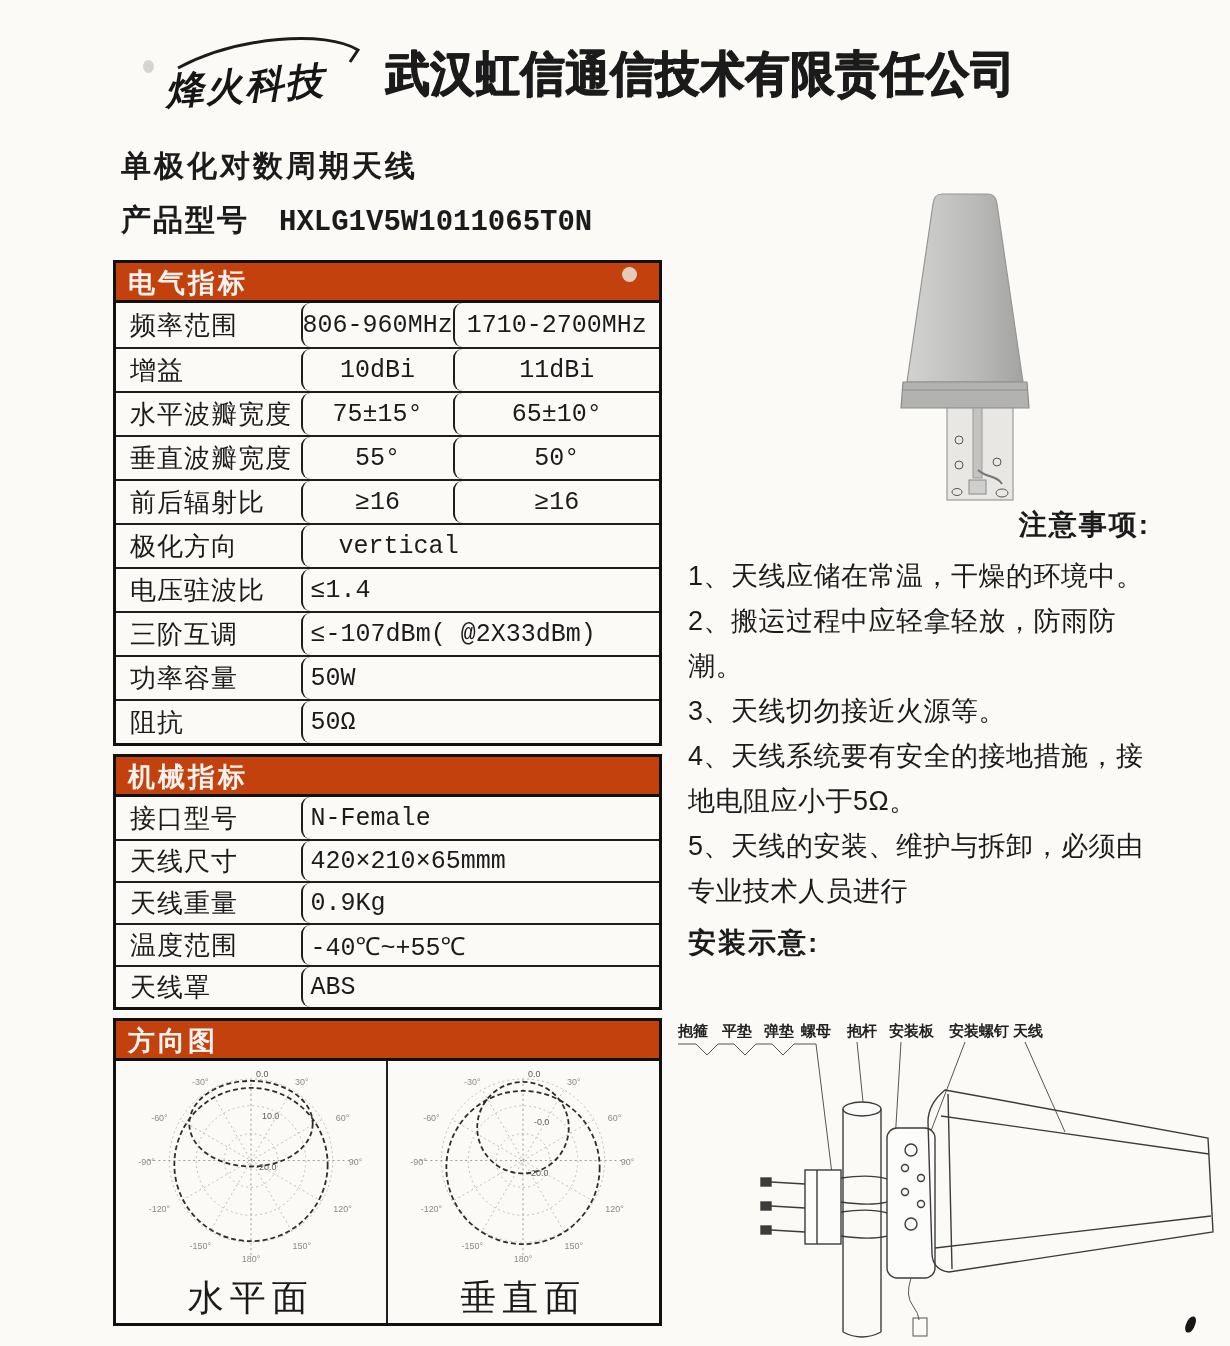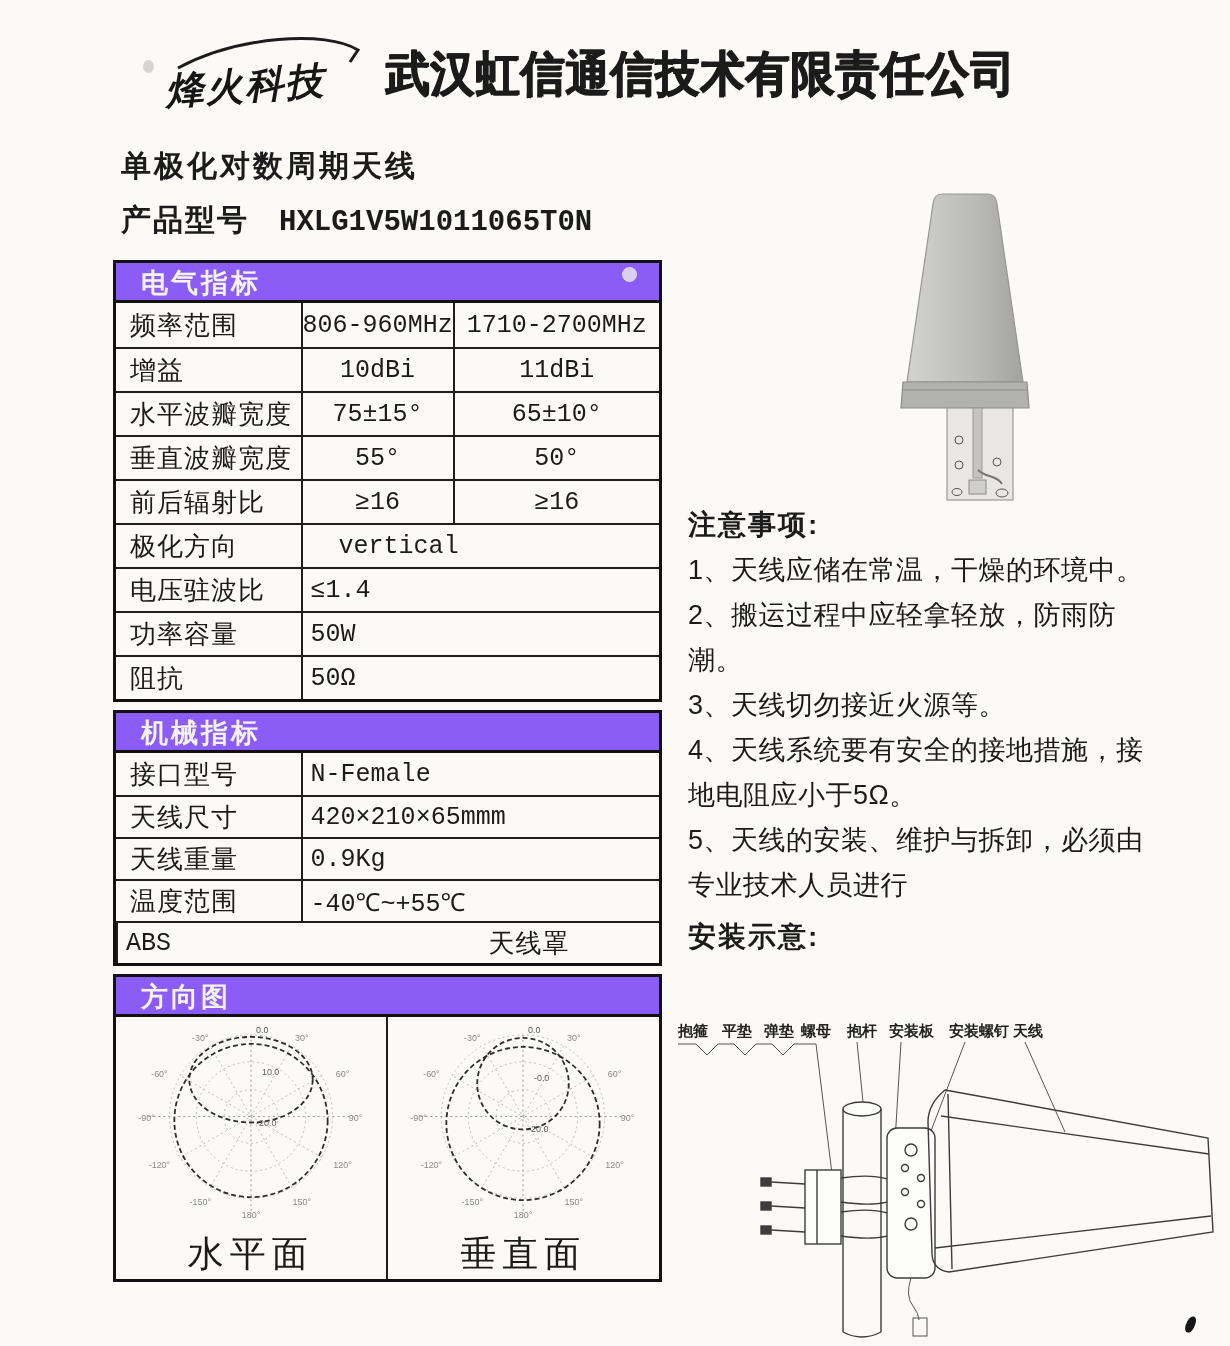--- a/index.html
+++ b/index.html
@@ -11,44 +11,44 @@
   .company { font-size:44px; font-weight:900; letter-spacing:1px; transform:scaleY(1.1); transform-origin:bottom;
              padding-bottom:14px; text-shadow:1.4px 0 0 currentColor, 0 1px 0 currentColor; white-space:nowrap; }
 
   
   .title-product { position:absolute; left:121px; top:146px; font-size:30px; font-weight:700; letter-spacing:3px; }
   .model-line { position:absolute; left:121px; top:200px; font-size:30px; font-weight:700; display:flex; gap:30px; align-items:baseline; letter-spacing:2px; }
   .model-value { font-family:"Liberation Mono","DejaVu Sans Mono",monospace; font-size:29px; font-weight:700; letter-spacing:0; }
 
   
   .specs { position:absolute; left:113px; top:260px; width:549px; }
-  .bar { position:relative; background:#8b5cf6; color:#f4f3ef; height:40px; line-height:40px;
-         font-size:27px; font-weight:700; letter-spacing:3px; padding-left:25px; border:3px solid #111; border-bottom:none; }
+  .bar { position:relative; background:#c2410c; color:#f4f3ef; height:40px; line-height:40px;
+         font-size:27px; font-weight:700; letter-spacing:3px; padding-left:12px; border:3px solid #111; border-bottom:none; }
   .bar-badge { position:absolute; right:22px; top:4px; width:15px; height:15px; border-radius:50%; background:#efeeea; opacity:.8; }
   .tbl { border:3px solid #111; background:#fbfaf7; }
   .r { display:flex; height:44px; border-top:2px solid #1e1e1e; }
   .r:first-child { border-top:none; }
   .c { display:flex; align-items:center; }
   .c.lab { width:34%; padding-left:14px; font-size:26px; letter-spacing:1px; }
   .c.v1 { width:28%; justify-content:center; border-left:2px solid #1e1e1e; }
   .c.v2 { width:38%; justify-content:center; border-left:2px solid #1e1e1e; }
   .c.vs { width:66%; padding-left:8px; border-left:2px solid #1e1e1e; }
-  .mono { font-family:"Liberation Mono","DejaVu Sans Mono",monospace; font-size:25px; }
+  .mono { font-family:"Liberation Mono","DejaVu Sans Mono",monospace; font-size:25px;border-radius:9px; }
   .gap8 { height:8px; }
 
   
   .pattern-box { border:3px solid #111; display:flex; height:268px; background:#fbfaf7; }
   .pcell { width:50%; display:flex; flex-direction:column; align-items:center; }
   .pcell.first { border-right:2px solid #1e1e1e; }
   .pcaption { font-size:36px; letter-spacing:6px; margin-top:0px; }
 
   
   .antenna-fig { position:absolute; left:845px; top:182px; }
   .notes { position:absolute; left:688px; top:506px; width:462px; }
-  .notes-h { font-size:28px; font-weight:700; letter-spacing:2px; margin-bottom:4px; }
+  .notes-h { font-size:28px; font-weight:700; letter-spacing:2px; margin-bottom:10px;text-align:right; }
   .note-item { font-size:27px; line-height:45px; letter-spacing:0.5px; }
   .install-h { font-size:28px; font-weight:700; letter-spacing:2px; margin-top:10px; }
   .install-fig { position:absolute; left:665px; top:1012px; }
 
   
   .mark-br { position:absolute; left:1186px; top:1316px; width:9px; height:17px; background:#161616; border-radius:65% 35% 60% 40%; transform:rotate(16deg); }
   .mark-tl { position:absolute; left:143px; top:60px; width:11px; height:13px; background:#d6d5d1; border-radius:50%; }
 
   svg text { font-family:"Liberation Sans","DejaVu Sans",sans-serif; }
   .polar-grid { stroke:#bcbcb8; fill:none; stroke-dasharray:2 3; stroke-width:1; }
@@ -114,20 +114,24 @@
       </div>
       <div class="r">
         <div class="c lab">极化方向</div>
         <div class="c vs mono" style="padding-left:36px;">vertical</div>
       </div>
       <div class="r">
         <div class="c lab">电压驻波比</div>
         <div class="c vs mono">≤1.4</div>
       </div>
       <div class="r">
+        <div class="c lab">三阶互调</div>
+        <div class="c vs mono">≤-107dBm( @2X33dBm)</div>
+      </div>
+      <div class="r">
         <div class="c lab">功率容量</div>
         <div class="c vs mono">50W</div>
       </div>
       <div class="r">
         <div class="c lab">阻抗</div>
         <div class="c vs mono">50Ω</div>
       </div>
     </div>
 
     <div class="gap8"></div>
@@ -146,22 +150,22 @@
       </div>
       <div class="r" style="height:42px">
         <div class="c lab">天线重量</div>
         <div class="c vs mono">0.9Kg</div>
       </div>
       <div class="r" style="height:42px">
         <div class="c lab">温度范围</div>
         <div class="c vs mono">-40℃~+55℃</div>
       </div>
       <div class="r" style="height:42px">
+        <div class="c lab">天线罩</div>
         <div class="c vs mono">ABS</div>
-        <div class="c lab">天线罩</div>
       </div>
     </div>
 
     <div class="gap8"></div>
 
     <div class="bar">
       <span>方向图</span>
     </div>
     <div class="pattern-box">
 

